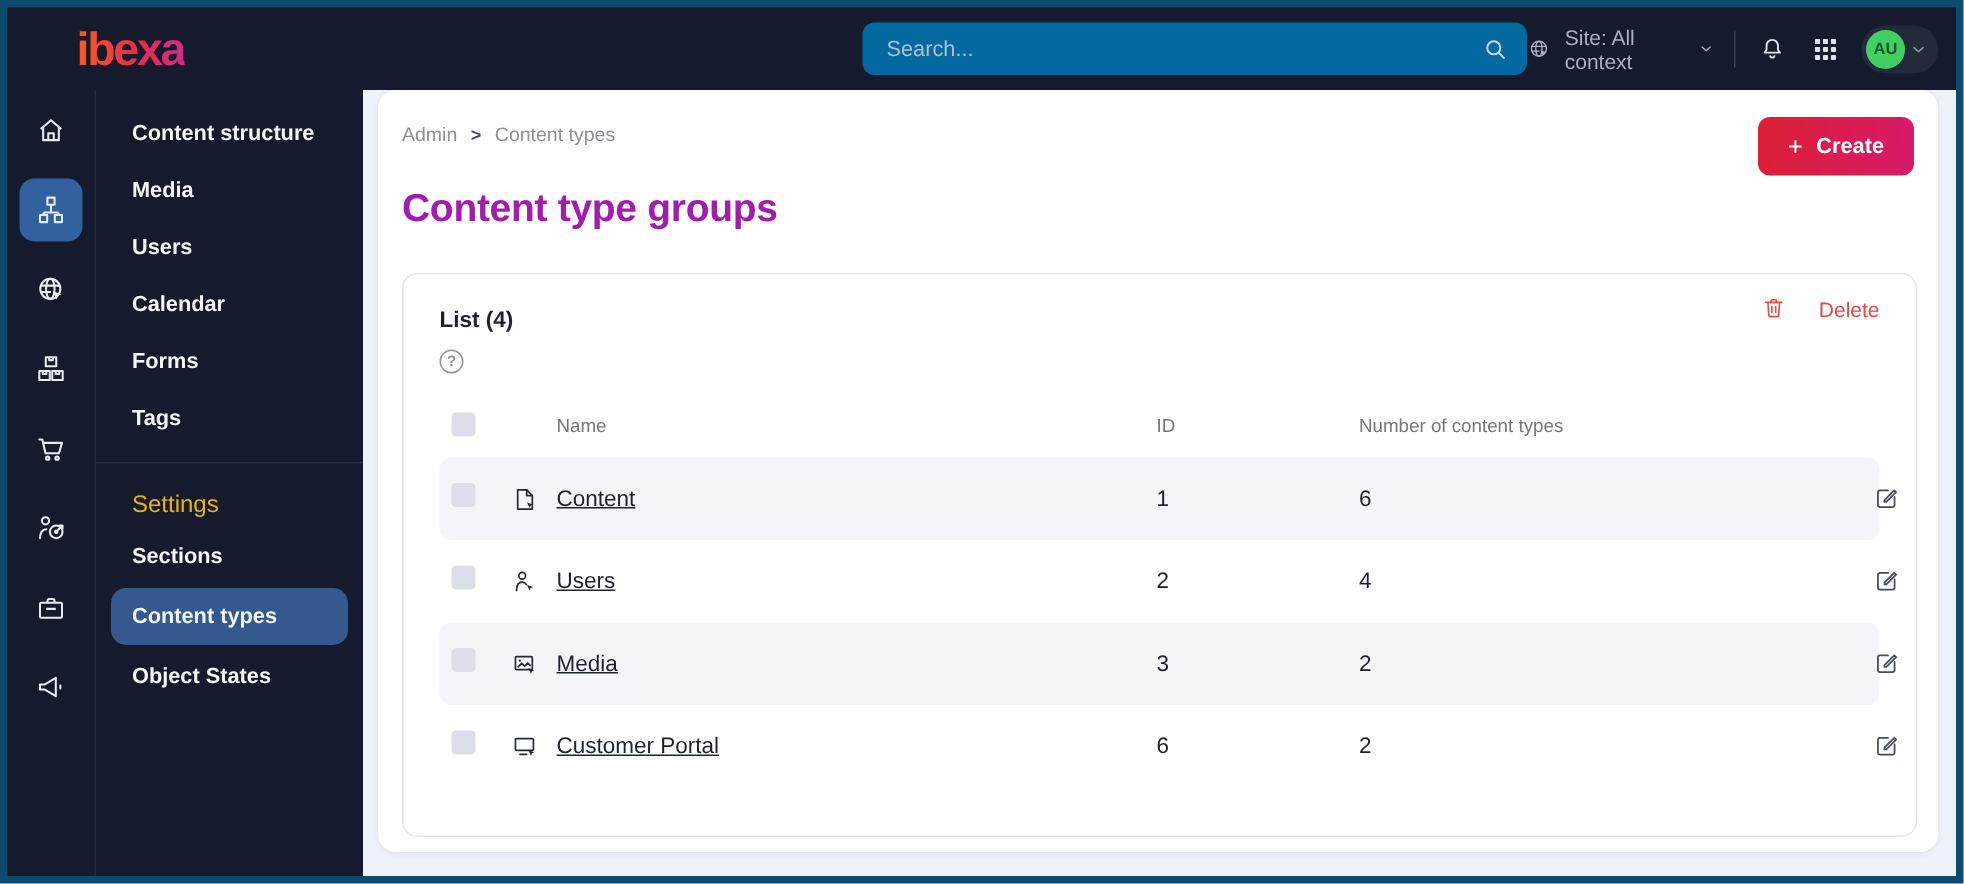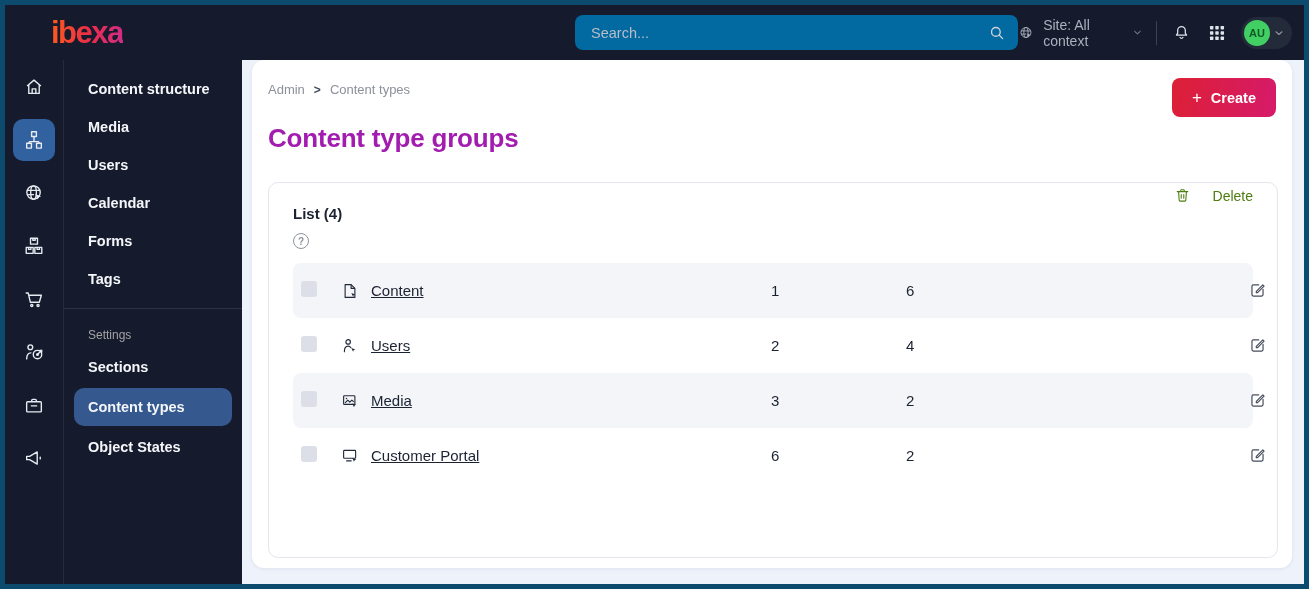--- a/index.html
+++ b/index.html
@@ -32,21 +32,21 @@
   .rail { flex:0 0 58px; background:#151b2c; display:flex; flex-direction:column; align-items:center; padding-top:6px; }
   .rail-btn { width:42px; height:42px; margin-bottom:11px; border:none; background:none; border-radius:10px;
               color:#e8ebf1; display:flex; align-items:center; justify-content:center; cursor:pointer; }
   .rail-btn.active { background:#31619e; }
 
   
   .menu { flex:0 0 179px; background:#151b2c; border-left:1px solid rgba(255,255,255,.07); padding-top:10px; }
   .menu-item { padding:11px 24px; font-size:14.5px; font-weight:600; color:#f4f6f9; cursor:pointer; white-space:nowrap; }
   .menu-item.active { background:#35598f; margin:2px 10px; padding:11px 14px; border-radius:10px; }
   .menu-divider { border:none; border-top:1px solid rgba(255,255,255,.1); margin:10px 0 6px 0; }
-  .menu-header { padding:8px 24px 6px; font-size:12px; color:#a3a3a3;margin-top:11px; }
+  .menu-header { padding:8px 24px 6px; font-size:16px; color:#eab308;margin-top:11px; }
 
   
   .main { flex:1; background:#edf2fb; padding:0 12px 16px 10px; min-width:0; }
   .panel { background:#fff; height:100%; border-radius:12px; box-shadow:0 1px 4px rgba(20,30,60,.07);
            padding:22px 14px 6px 16px; position:relative; display:flex; flex-direction:column; }
 
   .breadcrumb { display:flex; align-items:center; gap:9px; font-size:13px; color:#8b9099; }
   .breadcrumb .sep { font-weight:700; color:#444c5c; font-size:12px; }
   .breadcrumb .crumb { cursor:pointer; }
 
@@ -55,22 +55,22 @@
                 padding:11px 20px; font-size:14.5px; font-weight:600; cursor:pointer; font-family:inherit; }
   .create-btn .plus { font-size:17px; font-weight:400; line-height:1; }
 
   .page-title { margin-top:26px; font-size:26px; font-weight:700; letter-spacing:-.2px; color:#a21caf; }
 
   .card { margin-top:28px; margin-bottom:4px; flex:1; border:1px solid #e3e6ec; border-radius:10px; padding:22px 24px 10px; position:relative; }
   .list-title { font-size:15px; font-weight:700; color:#1b2232; }
   .note { margin-top:11px; display:flex; align-items:center; gap:9px; font-size:13px; color:#72777f; }
   .q-icon { width:16px; height:16px; border:1.4px solid #8e939b; border-radius:50%; color:#8e939b; font-size:10px; font-weight:700;
             display:inline-flex; align-items:center; justify-content:center; flex:0 0 16px; cursor:pointer; }
-  .delete-btn { position:absolute; top:4px; right:24px; display:flex; align-items:center; gap:22px; background:none; border:none;
-                color:#4d7c0f; font-size:14px; font-family:inherit; cursor:default; }
+  .delete-btn { position:absolute; top:14px; right:24px; display:flex; align-items:center; gap:22px; background:none; border:none;
+                color:#ef4444; font-size:14px; font-family:inherit; cursor:default; }
 
   .table { margin-top:14px; }
   .t-head, .t-row { display:grid; grid-template-columns:48px 430px 135px 340px 1fr; align-items:center; }
   .t-head { height:42px; color:#72777f; font-size:12.5px; }
   .t-head .col-name { padding-left:30px; }
   .t-row { height:55px; border-radius:8px; }
   .t-row.striped { background:#f4f5f8; }
   .cb { width:16px; height:16px; background:#dcdfe8; border-radius:3px; margin-left:8px; display:inline-block; }
   .cell-name { display:flex; align-items:center; gap:12px; color:#20293a; }
   .row-link { font-size:15px; color:#1b2232; text-decoration:underline; cursor:pointer; }
@@ -237,20 +237,27 @@
           </div>
           <button class="delete-btn">
             <svg viewBox="0 0 24 24" width="17" height="17" fill="none" stroke="currentColor" stroke-width="1.5" stroke-linecap="round" stroke-linejoin="round">
                 <path d="M4.5 6.5h15M9.5 6.5V5a1 1 0 0 1 1-1h3a1 1 0 0 1 1 1v1.5M6.5 6.5l.8 12a1.5 1.5 0 0 0 1.5 1.4h6.4a1.5 1.5 0 0 0 1.5-1.4l.8-12"></path>
                 <path d="M10.2 10.5v5.5M13.8 10.5v5.5"></path>
               </svg>
             <span>Delete</span>
           </button>
 
           <div class="table">
+            <div class="t-head">
+              <span><span class="cb"></span></span>
+              <span class="col-name">Name</span>
+              <span>ID</span>
+              <span>Number of content types</span>
+              <span></span>
+            </div>
 
             <div class="t-row striped">
               <span><span class="cb"></span></span>
               <span class="cell-name">
                 <svg viewBox="0 0 24 24" width="18" height="18" fill="none" stroke="currentColor" stroke-width="1.5" stroke-linejoin="round">
                     <path d="M5.5 3.5h8l5 5v12H5.5z"></path>
                     <path d="M13.5 3.5v5h5"></path>
                     <path d="M13.8 14.6l5.4 1.9-2.2.9-.9 2.2z" fill="currentColor" stroke="none"></path>
                   </svg>
                 <a class="row-link">Content</a>

